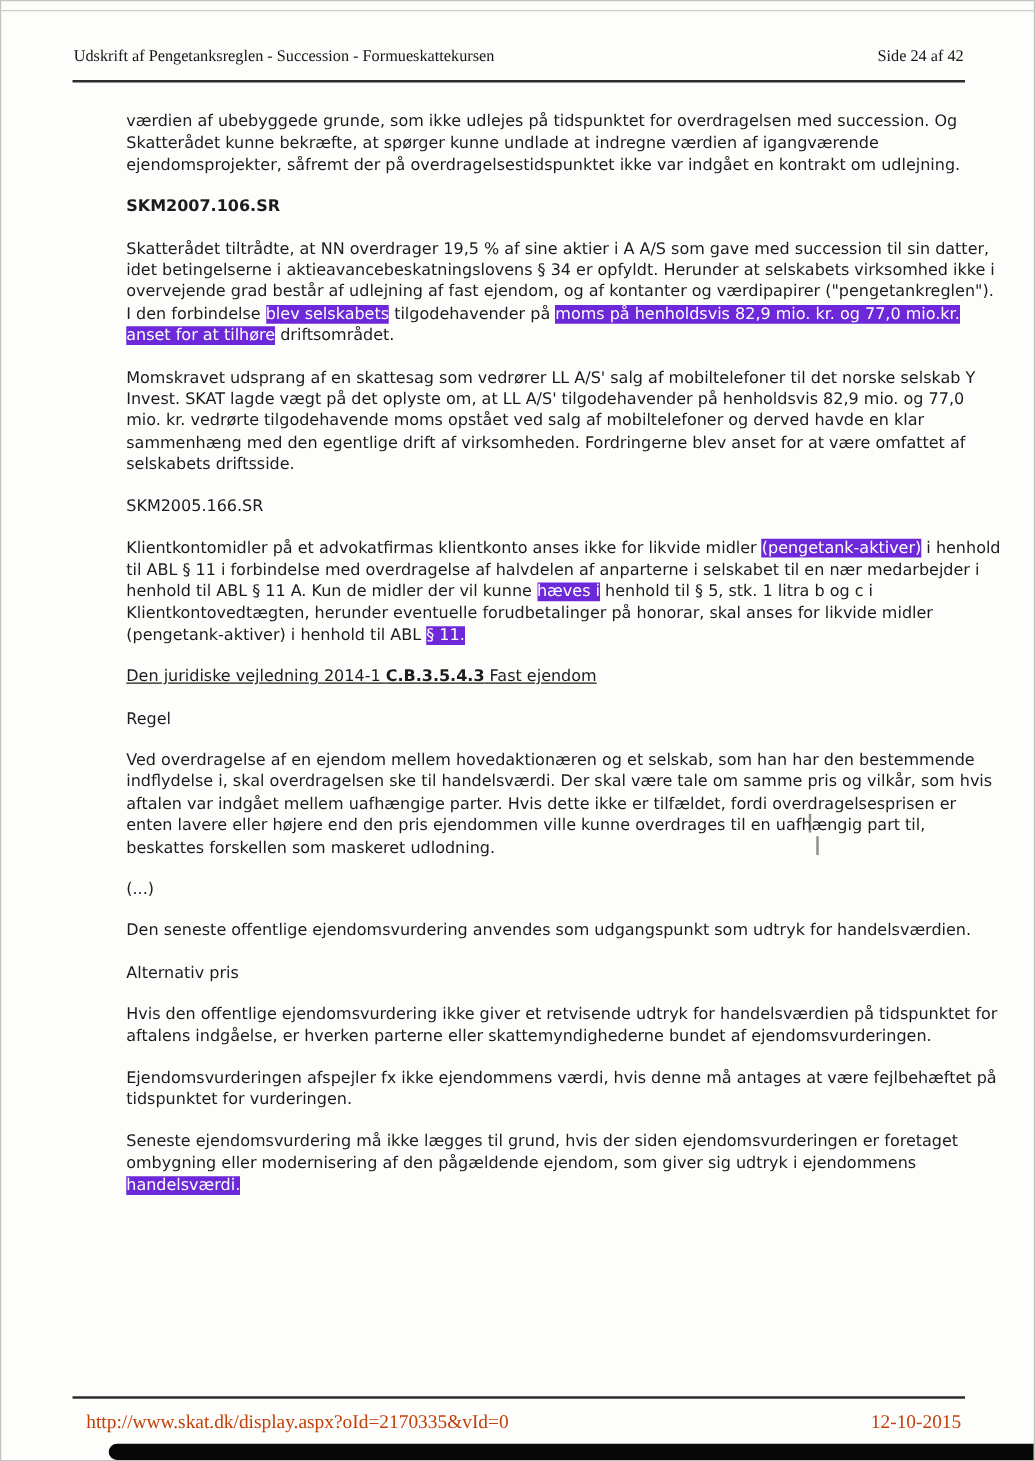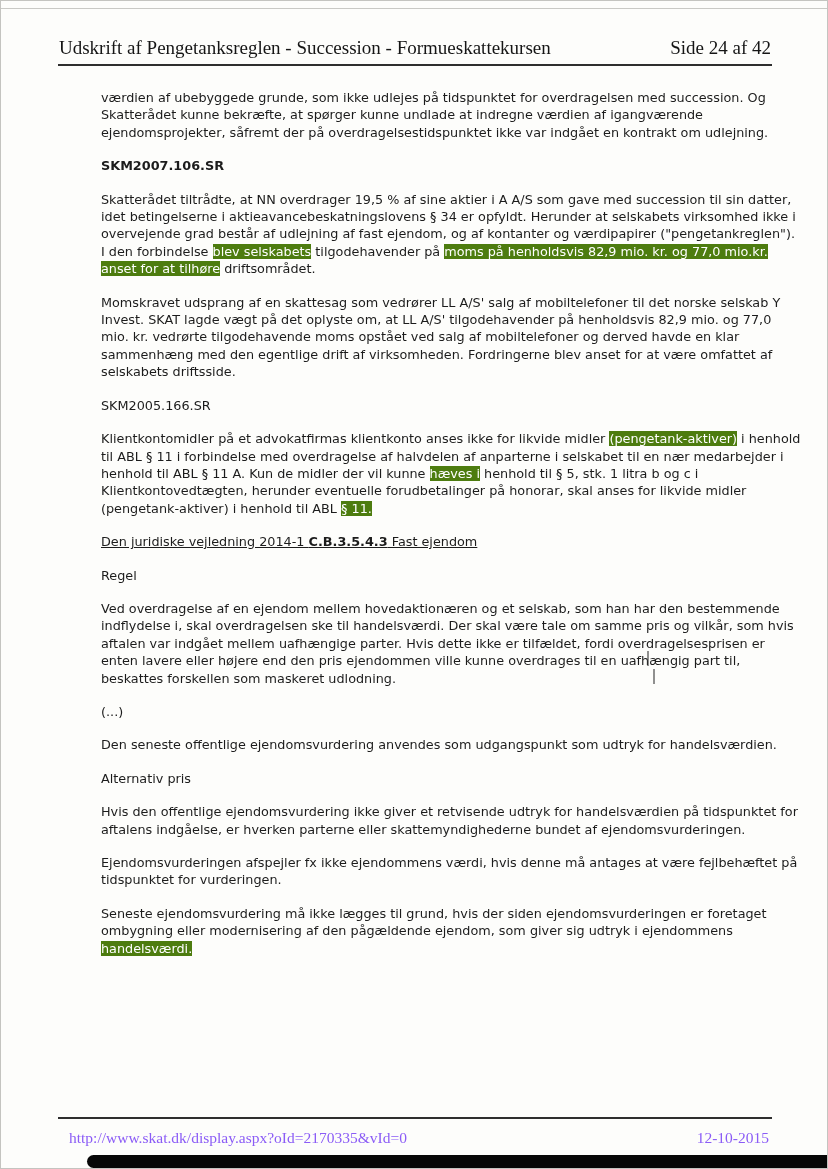--- a/index.html
+++ b/index.html
@@ -17,47 +17,47 @@
     overflow: hidden;
   }
   .top-scan-line {
     position: absolute; top: 7px; left: 0; width: 100%; height: 1px;
     background: #c9c9c5;
   }
   .header {
     position: absolute; top: 36px; left: 58px; right: 56px;
     display: flex; justify-content: space-between; align-items: baseline;
     font-family: "Liberation Serif", serif;
-    font-size: 19px; color: #151515;
+    font-size: 13px; color: #151515;
   }
   .rule {
     position: absolute; left: 57px; right: 55px; height: 0;
     border-top: 2px solid #2e2e2e;
   }
   .header-rule { top: 63px; }
   .footer-rule { top: 1116px; }
   .content {
     position: absolute; top: 88px; left: 68px; width: 700px;
     font-size: 12.8px; line-height: 17.4px; color: #1c1c1c;
     text-align: left;
     margin-left: 32px;
   }
   .para { margin: 0 0 16px 0; }
   .bold { font-weight: bold; }
   .italic { }
   .underline { text-decoration: underline; text-align: center; }
   .sel {
-    background: #4d7c0f;
+    background: #6d28d9;
     color: #ffffff;
   }
   .footer {
     position: absolute; top: 1128px; left: 68px; right: 58px;
     display: flex; justify-content: space-between; align-items: flex-start;
     font-family: "Liberation Serif", serif;
-    font-size: 15.5px; color: #8b5cf6;
+    font-size: 15.5px; color: #c2410c;
   }
   .scan-bar {
     position: absolute; bottom: 0; left: 86px; right: 0; height: 13px;
     background: #070707;
     border-top-left-radius: 7px; border-bottom-left-radius: 7px;
   }
   .crease {
     position: absolute; width: 2px;
     background: rgba(55, 55, 55, 0.55);
   }

